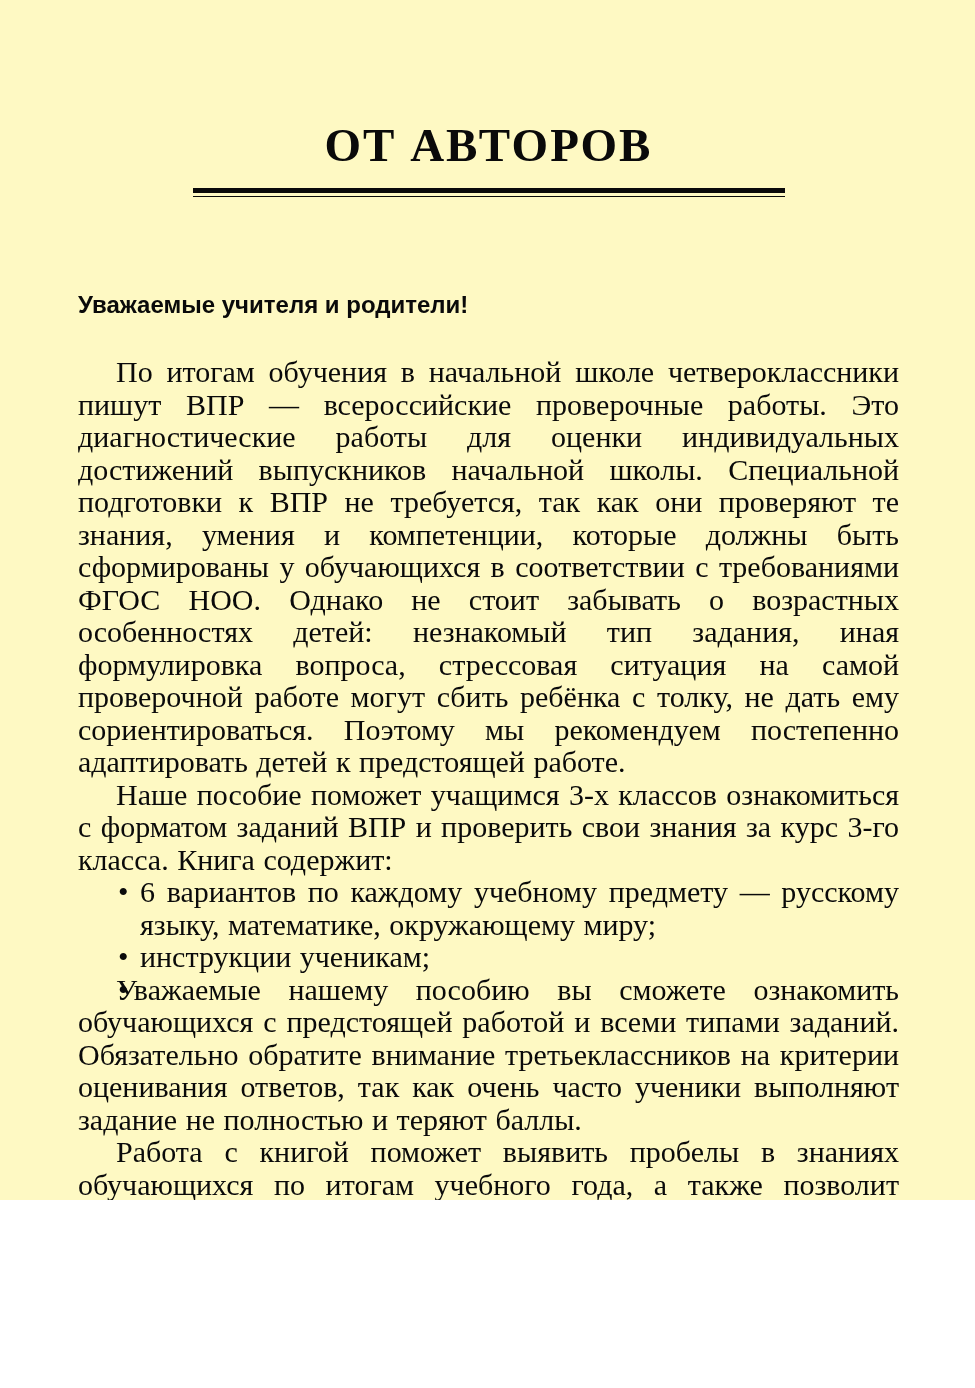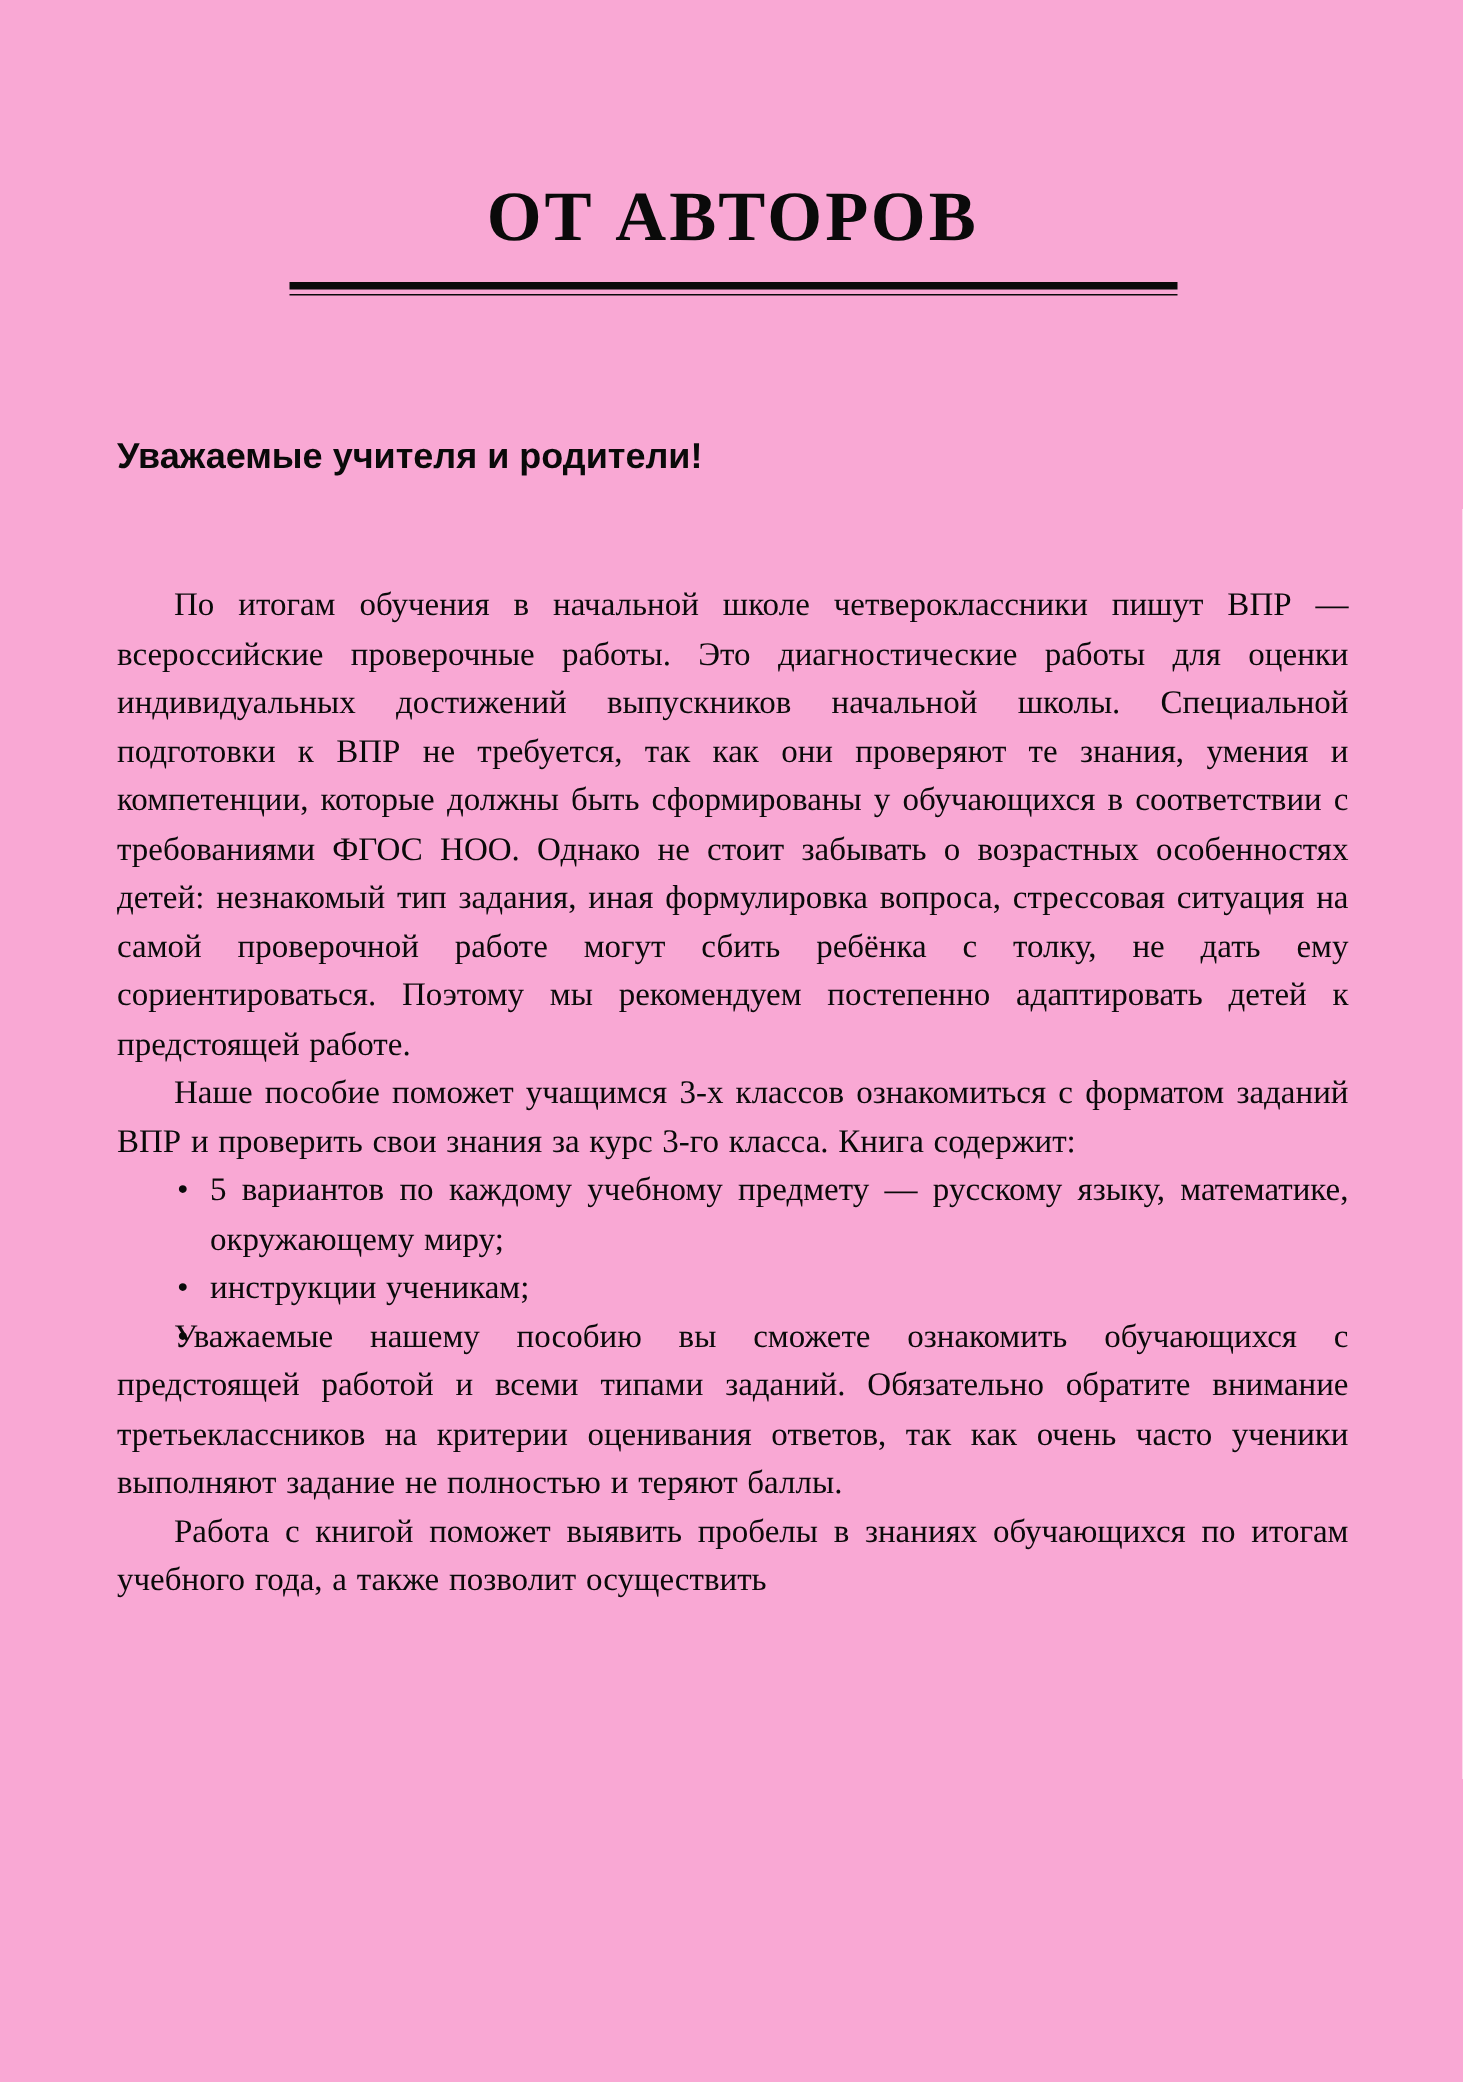--- a/index.html
+++ b/index.html
@@ -3,23 +3,23 @@
 <meta charset="utf-8">
 <style>
   html, body {
     margin: 0;
     padding: 0;
     background: #ffffff;
   }
   .page {
     position: relative;
     width: 975px;
-    height: 1388px;
+    height: 1200px;
     margin: 0 auto;
-    background: #f9a8d4;
+    background: #fef9c3;
     color: #0a0a0a;
     box-sizing: border-box;
     padding: 118px 76px 0 78px;
     overflow: hidden;
     font-family: "Liberation Serif", "DejaVu Serif", serif;
   }
   .page-title {
     margin: 0;
     text-align: center;
     font-size: 47px;
@@ -43,22 +43,22 @@
   }
   .salutation {
     margin: 94px 0 0 0;
     text-align: left;
     font-family: "Liberation Sans", "DejaVu Sans", sans-serif;
     font-weight: 700;
     font-size: 24px;
     color: #0a0a0a;
   }
   .body-text {
-    margin-top: 68px;
-    font-size: 22px;
+    margin-top: 37px;
+    font-size: 30px;
     line-height: 32.5px;
     text-align: justify;
     word-spacing: 1px;
   }
   .para {
     margin: 0;
     text-indent: 38px;
     text-align: justify;
   }
   .bullet-list {
@@ -94,21 +94,21 @@
 
   <div class="body-text">
 
     <p class="para">По итогам обучения в начальной школе четвероклассники пишут ВПР — всероссийские проверочные работы. Это диагностические работы для оценки индивидуальных достижений выпускников начальной школы. Специальной подготовки к ВПР не требуется, так как они проверяют те знания, умения и компетенции, которые должны быть сформированы у обучающихся в соответствии с требованиями ФГОС НОО. Однако не стоит забывать о возрастных особенностях детей: незнакомый тип задания, иная формулировка вопроса, стрессовая ситуация на самой проверочной работе могут сбить ребёнка с толку, не дать ему сориентироваться. Поэтому мы рекомендуем постепенно адаптировать детей к предстоящей работе.</p>
 
     <p class="para">Наше пособие поможет учащимся 3-х классов ознакомиться с форматом заданий ВПР и проверить свои знания за курс 3-го класса. Книга содержит:</p>
 
     <ul class="bullet-list">
       <li class="bullet-item">
         <span class="bullet-marker">•</span>
-        <span>5 вариантов по каждому учебному предмету — русскому языку, математике, окружающему миру;</span>
+        <span>6 вариантов по каждому учебному предмету — русскому языку, математике, окружающему миру;</span>
       </li>
       <li class="bullet-item">
         <span class="bullet-marker">•</span>
         <span>инструкции ученикам;</span>
       </li>
       <li class="bullet-item">
         <span class="bullet-marker">•</span>
       </li>
     </ul>
 

